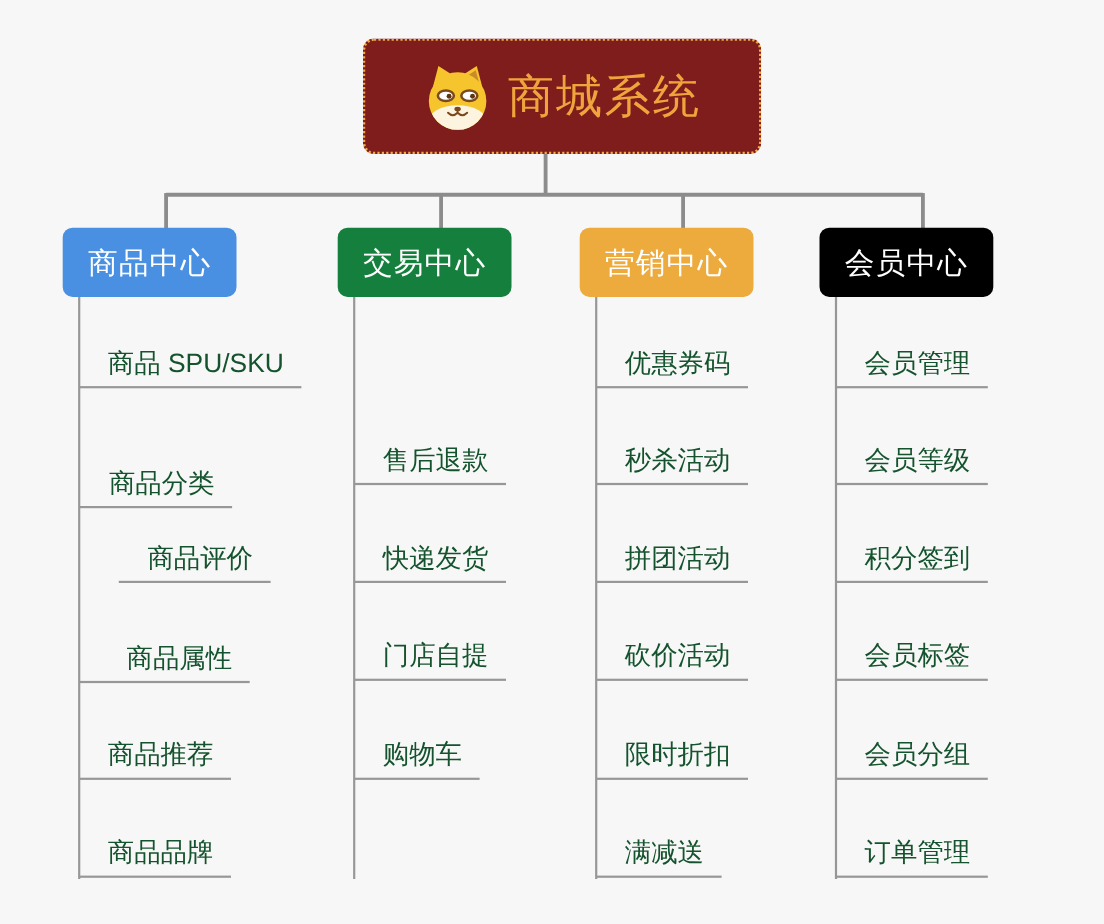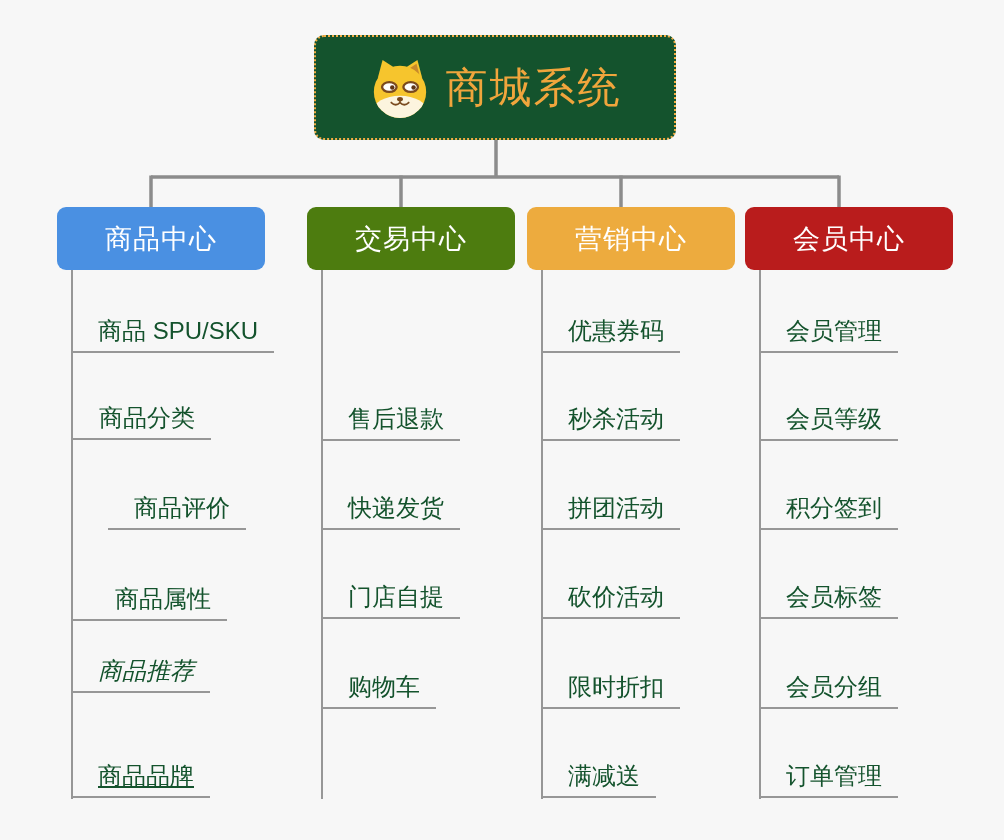--- a/index.html
+++ b/index.html
@@ -15,45 +15,45 @@
     overflow:hidden;
   }
   #connectors{
     position:absolute;
     left:0;top:0;
     width:1004px;height:840px;
     z-index:1;
   }
   .root-node{
     position:absolute;
-    left:314px;top:35px;
+    left:330px;top:35px;
     width:362px;height:105px;
     box-sizing:border-box;
-    background:#14532d;
+    background:#7f1d1d;
     border:2px dotted #F2AC44;
     border-radius:10px;
     display:flex;
     align-items:center;
     justify-content:center;
     gap:15px;
     z-index:3;
   }
   .root-title{
     font-size:42px;
     letter-spacing:2px;
     color:#F0A53C;
   }
   .root-icon{
     width:62px;height:62px;
     flex:0 0 auto;
   }
   .branch-node{
     position:absolute;
     top:207px;
-    width:208px;height:63px;
+    width:158px;height:63px;
     border-radius:9px;
     display:flex;
     align-items:center;
     justify-content:center;
     color:#FFFFFF;
     font-size:27px;
     letter-spacing:1px;
     z-index:3;
   }
   .leaf-node{
@@ -105,42 +105,42 @@
       <path d="M32 43.5 L32 47" stroke="#7A4A1E" stroke-width="1.6" fill="none"></path>
       <path d="M23 47 Q27.5 51.5 32 47 Q36.5 51.5 41 47" stroke="#7A4A1E" stroke-width="1.8" fill="none" stroke-linecap="round"></path>
     </svg>
     <span class="root-title">商城系统</span>
   </div>
 
 <div class="branch-node" style="left: 57px; background: rgb(74, 144, 226);">
       <span>商品中心</span>
     </div>
     <div class="leaf-node" style="left: 72px; top: 313px;">商品 SPU/SKU</div>
-    <div class="leaf-node" style="left: 72px; top: 400px; padding-left: 27px;">商品分类</div>
+    <div class="leaf-node" style="left: 72px; top: 422px; padding-left: 27px;">商品分类</div>
     <div class="leaf-node" style="left: 72px; top: 490px; margin-left: 36px;">商品评价</div>
     <div class="leaf-node" style="left: 72px; top: 581px; padding-left: 43px;">商品属性</div>
-    <div class="leaf-node" style="left: 72px; top: 653px; font-style: italic;">商品推荐</div>
-    <div class="leaf-node" style="left: 72px; top: 758px; text-decoration: underline;">商品品牌</div>
-    <div class="branch-node" style="left: 307px; background: #4d7c0f;">
+    <div class="leaf-node" style="left: 72px; top: 669px;">商品推荐</div>
+    <div class="leaf-node" style="left: 72px; top: 758px;">商品品牌</div>
+    <div class="branch-node" style="left: 307px; background: #15803d;">
       <span>交易中心</span>
     </div>
     <div class="leaf-node" style="left: 322px; top: 401px;">售后退款</div>
     <div class="leaf-node" style="left: 322px; top: 490px;">快递发货</div>
     <div class="leaf-node" style="left: 322px; top: 579px;">门店自提</div>
     <div class="leaf-node" style="left: 322px; top: 669px;">购物车</div>
     <div class="branch-node" style="left: 527px; background: rgb(237, 171, 62);">
       <span>营销中心</span>
     </div>
     <div class="leaf-node" style="left: 542px; top: 313px;">优惠券码</div>
     <div class="leaf-node" style="left: 542px; top: 401px;">秒杀活动</div>
     <div class="leaf-node" style="left: 542px; top: 490px;">拼团活动</div>
     <div class="leaf-node" style="left: 542px; top: 669px;">限时折扣</div>
     <div class="leaf-node" style="left: 542px; top: 579px;">砍价活动</div>
     <div class="leaf-node" style="left: 542px; top: 758px;">满减送</div>
-    <div class="branch-node" style="left: 745px; background: #b91c1c;">
+    <div class="branch-node" style="left: 745px; background: #000000;">
       <span>会员中心</span>
     </div>
     <div class="leaf-node" style="left: 760px; top: 313px;">会员管理</div>
     <div class="leaf-node" style="left: 760px; top: 401px;">会员等级</div>
     <div class="leaf-node" style="left: 760px; top: 490px;">积分签到</div>
     <div class="leaf-node" style="left: 760px; top: 579px;">会员标签</div>
     <div class="leaf-node" style="left: 760px; top: 669px;">会员分组</div>
     <div class="leaf-node" style="left: 760px; top: 758px;">订单管理</div>
   </div>
 

